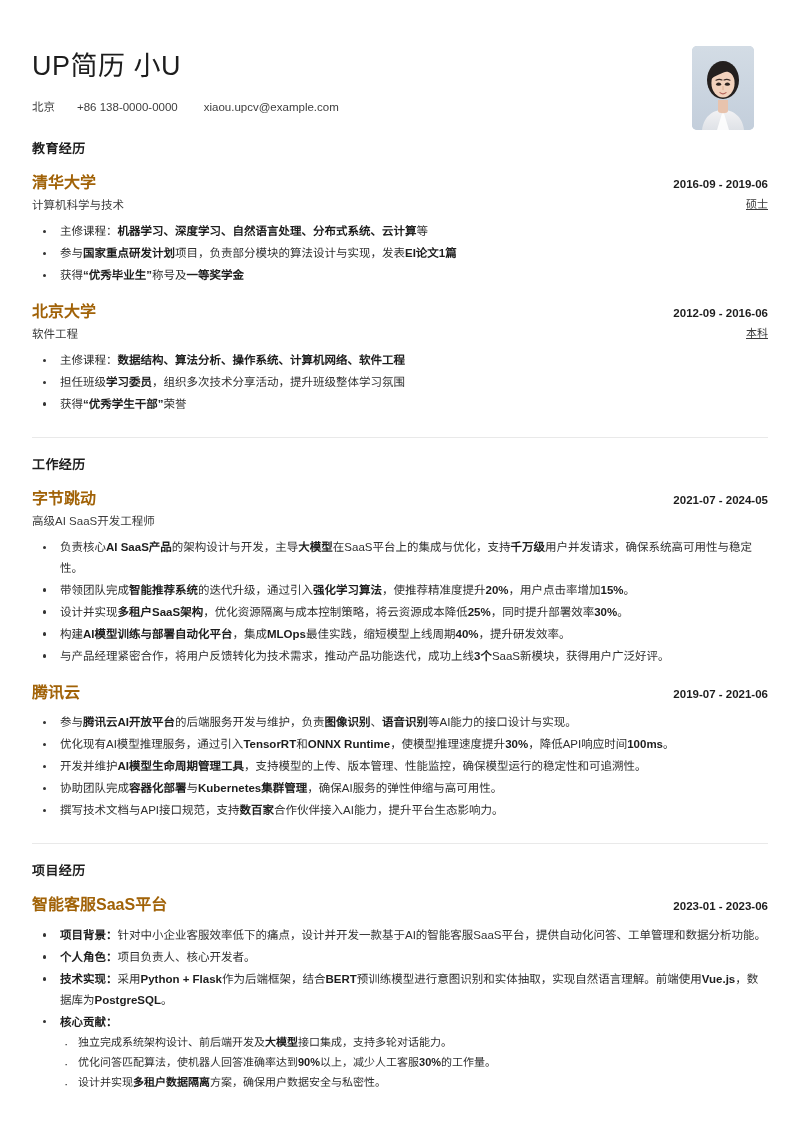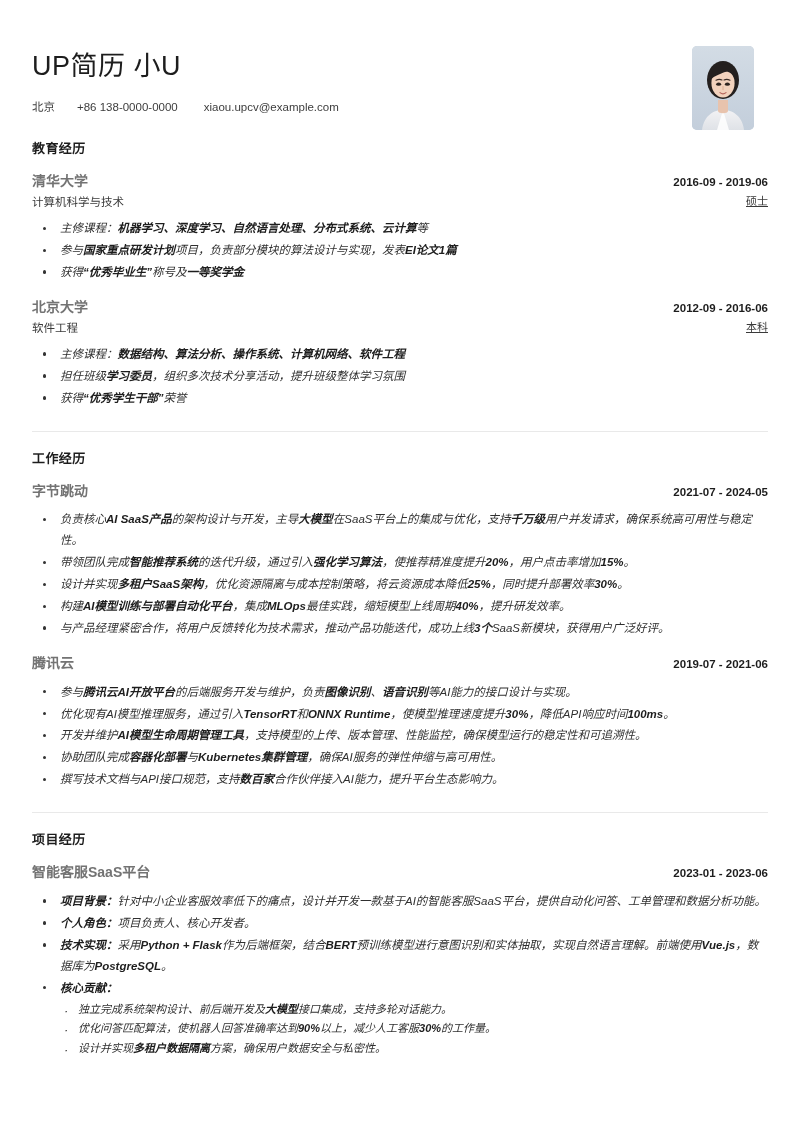--- a/index.html
+++ b/index.html
@@ -92,23 +92,23 @@
   .entry { margin-bottom: 14px; }
   .entry:last-child { margin-bottom: 0; }
 
   .entry-head {
     display: flex;
     justify-content: space-between;
     align-items: baseline;
   }
 
   .entry-org {
-    font-size: 14px;
+    font-size: 16px;
     font-weight: bold;
-    color: #737373;
+    color: #a16207;
     line-height: 1.55;
   }
 
   .entry-date {
     font-size: 11.5px;
     font-weight: bold;
     color: #1d1d1d;
     white-space: nowrap;
     text-align: right;
     line-height: 1.55;
@@ -133,21 +133,20 @@
     white-space: nowrap;
     text-align: right;
     line-height: 1.6;
     text-decoration: underline;
   }
 
   
   ul.bullets {
     list-style: none;
     margin-top: 7px;
-    font-style: italic;
   }
 
   ul.bullets > li {
     position: relative;
     padding-left: 28px;
     font-size: 11.5px;
     line-height: 1.82;
     color: #2f2f2f;
     margin-bottom: 1px;
   }
@@ -277,20 +276,24 @@
           </ul>
         </div>
       </section>
       <section class="section with-rule">
         <h2 class="section-title">工作经历</h2>
         <div class="entry">
           <div class="entry-head">
             <div class="entry-org">字节跳动</div>
             <div class="entry-date">2021-07 - 2024-05</div>
           </div>
+          <div class="entry-sub">
+            <div class="entry-role">高级AI SaaS开发工程师</div>
+            <div class="entry-extra"></div>
+          </div>
           <ul class="bullets">
             <li>负责核心<b>AI SaaS产品</b>的架构设计与开发，主导<b>大模型</b>在SaaS平台上的集成与优化，支持<b>千万级</b>用户并发请求，确保系统高可用性与稳定性。</li>
             <li>带领团队完成<b>智能推荐系统</b>的迭代升级，通过引入<b>强化学习算法</b>，使推荐精准度提升<b>20%</b>，用户点击率增加<b>15%</b>。</li>
             <li>设计并实现<b>多租户SaaS架构</b>，优化资源隔离与成本控制策略，将云资源成本降低<b>25%</b>，同时提升部署效率<b>30%</b>。</li>
             <li>构建<b>AI模型训练与部署自动化平台</b>，集成<b>MLOps</b>最佳实践，缩短模型上线周期<b>40%</b>，提升研发效率。</li>
             <li>与产品经理紧密合作，将用户反馈转化为技术需求，推动产品功能迭代，成功上线<b>3个</b>SaaS新模块，获得用户广泛好评。</li>
           </ul>
         </div>
         <div class="entry">
           <div class="entry-head">

